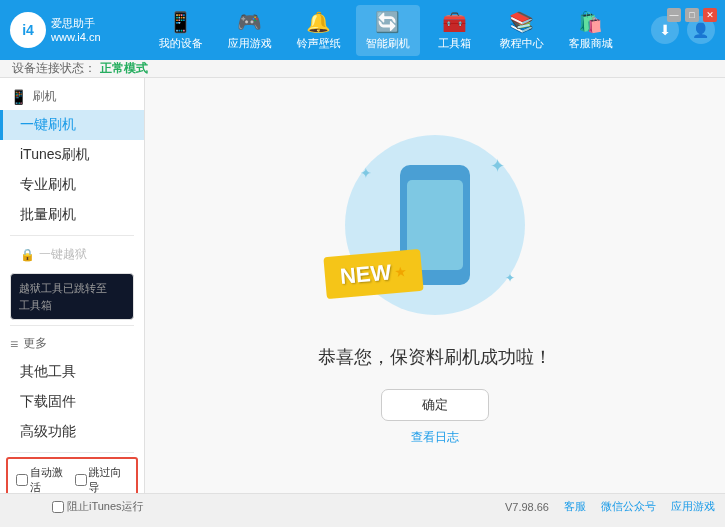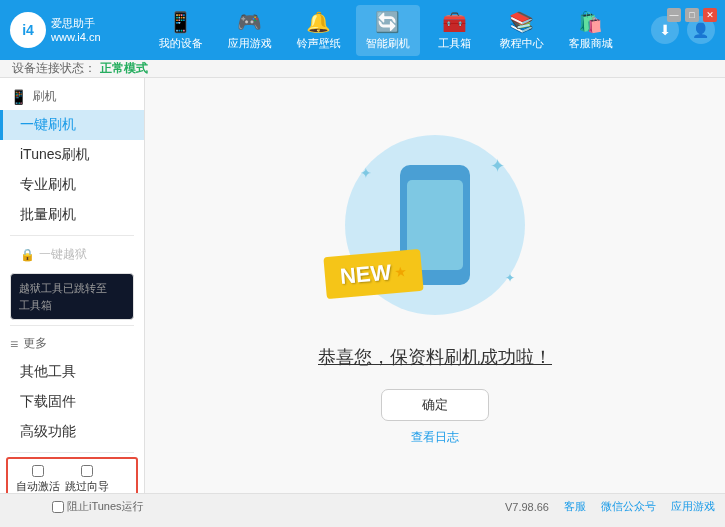--- a/index.html
+++ b/index.html
@@ -50,33 +50,33 @@
     .phone-illustration { position: relative; width: 200px; height: 200px; display: flex; align-items: center; justify-content: center; margin-bottom: 20px; }
     .phone-bg-circle { width: 180px; height: 180px; background: #cce9f7; border-radius: 50%; display: flex; align-items: center; justify-content: center; position: relative; }
     .phone-body { width: 70px; height: 120px; background: #4a9fd4; border-radius: 10px; position: relative; display: flex; align-items: center; justify-content: center; }
     .phone-screen { width: 56px; height: 90px; background: #7ec8e3; border-radius: 5px; }
     .new-badge { position: absolute; bottom: 20px; left: -20px; background: #f5c518; padding: 8px 15px; border-radius: 4px; transform: rotate(-5deg); display: flex; align-items: center; }
     .new-badge-text { font-size: 22px; font-weight: bold; color: #fff; text-shadow: 1px 1px 2px rgba(0,0,0,0.3); }
     .star-left { position: absolute; top: 30px; left: 15px; color: #7ec8e3; font-size: 14px; }
     .star-right { position: absolute; top: 20px; right: 20px; color: #7ec8e3; font-size: 18px; }
     .star-bottom { position: absolute; bottom: 30px; right: 10px; color: #7ec8e3; font-size: 12px; }
 
-    .success-text { font-size: 18px; color: #333; margin-bottom: 20px; text-decoration: underline; }
+    .success-text { font-size: 18px; color: #333; margin-bottom: 20px; }
     .confirm-btn { background: #fff; border: 1px solid #ccc; border-radius: 7px; padding: 6px 40px; font-size: 13px; color: #333; cursor: pointer; margin-bottom: 8px; }
     .log-link { color: #1a9be8; font-size: 12px; cursor: pointer; text-decoration: none; }
 
     
     .bottom-bar { height: 26px; background: #f0f0f0; border-top: 1px solid #e0e0e0; display: flex; align-items: center; justify-content: space-between; padding: 0 10px; font-size: 11px; color: #666; }
     .bottom-bar-left { display: flex; align-items: center; gap: 10px; margin-left: 42px; }
     .bottom-bar-right { display: flex; align-items: center; gap: 15px; }
 
     
     .device-auto-section { padding: 6px 8px; border: 2px solid #e74c3c; margin: 4px 6px; border-radius: 3px; }
     .auto-options { display: flex; align-items: center; gap: 5px; margin-bottom: 6px; }
-    .auto-option { display: flex; align-items: center; gap: 2px; cursor: pointer; font-size: 11px; color: #333; flex-direction: column; }
+    .auto-option { display: flex; align-items: center; gap: 2px; cursor: pointer; font-size: 11px; color: #333; }
     .auto-option input[type=checkbox] { width: 12px; height: 12px; }
   </style>
 </head>
 <body>
 
 <div class="window-controls">
   <div class="wc-btn wc-min">
     <span>—</span>
   </div>
   <div class="wc-btn wc-max">

